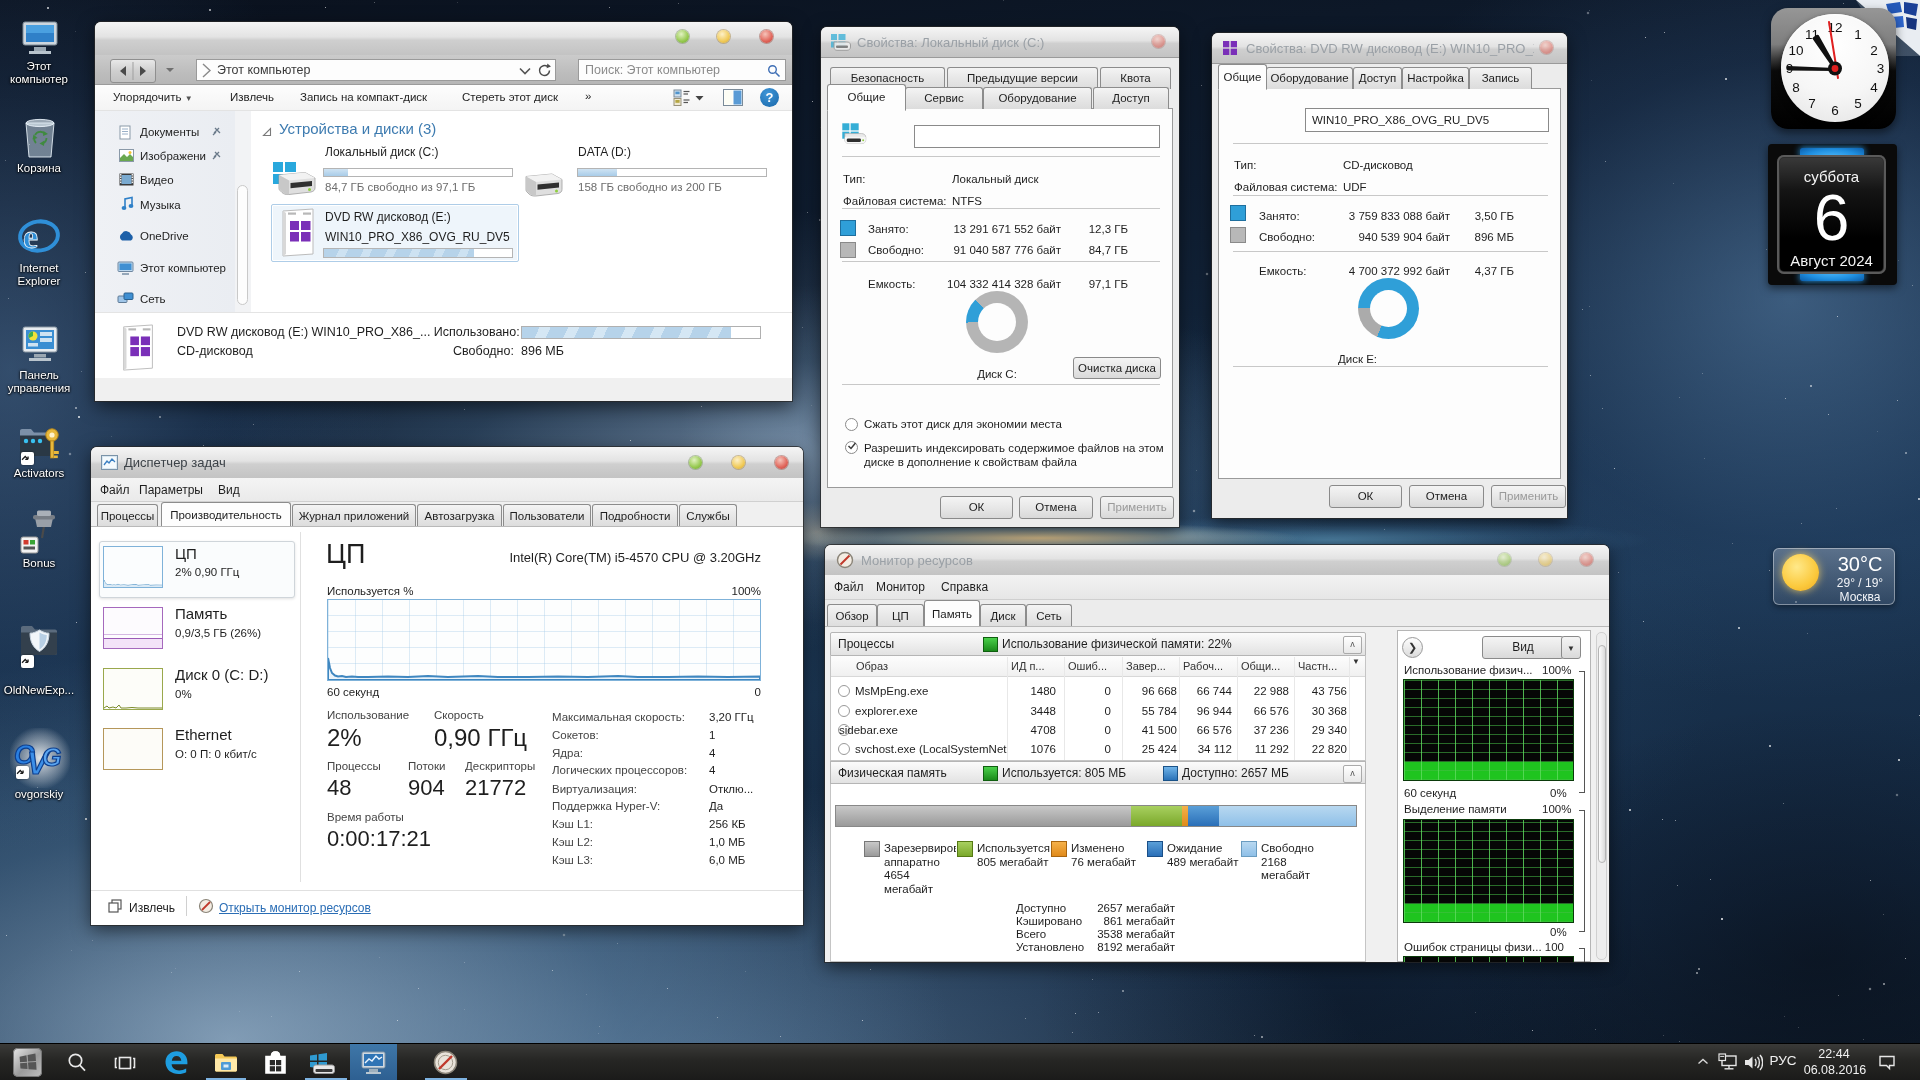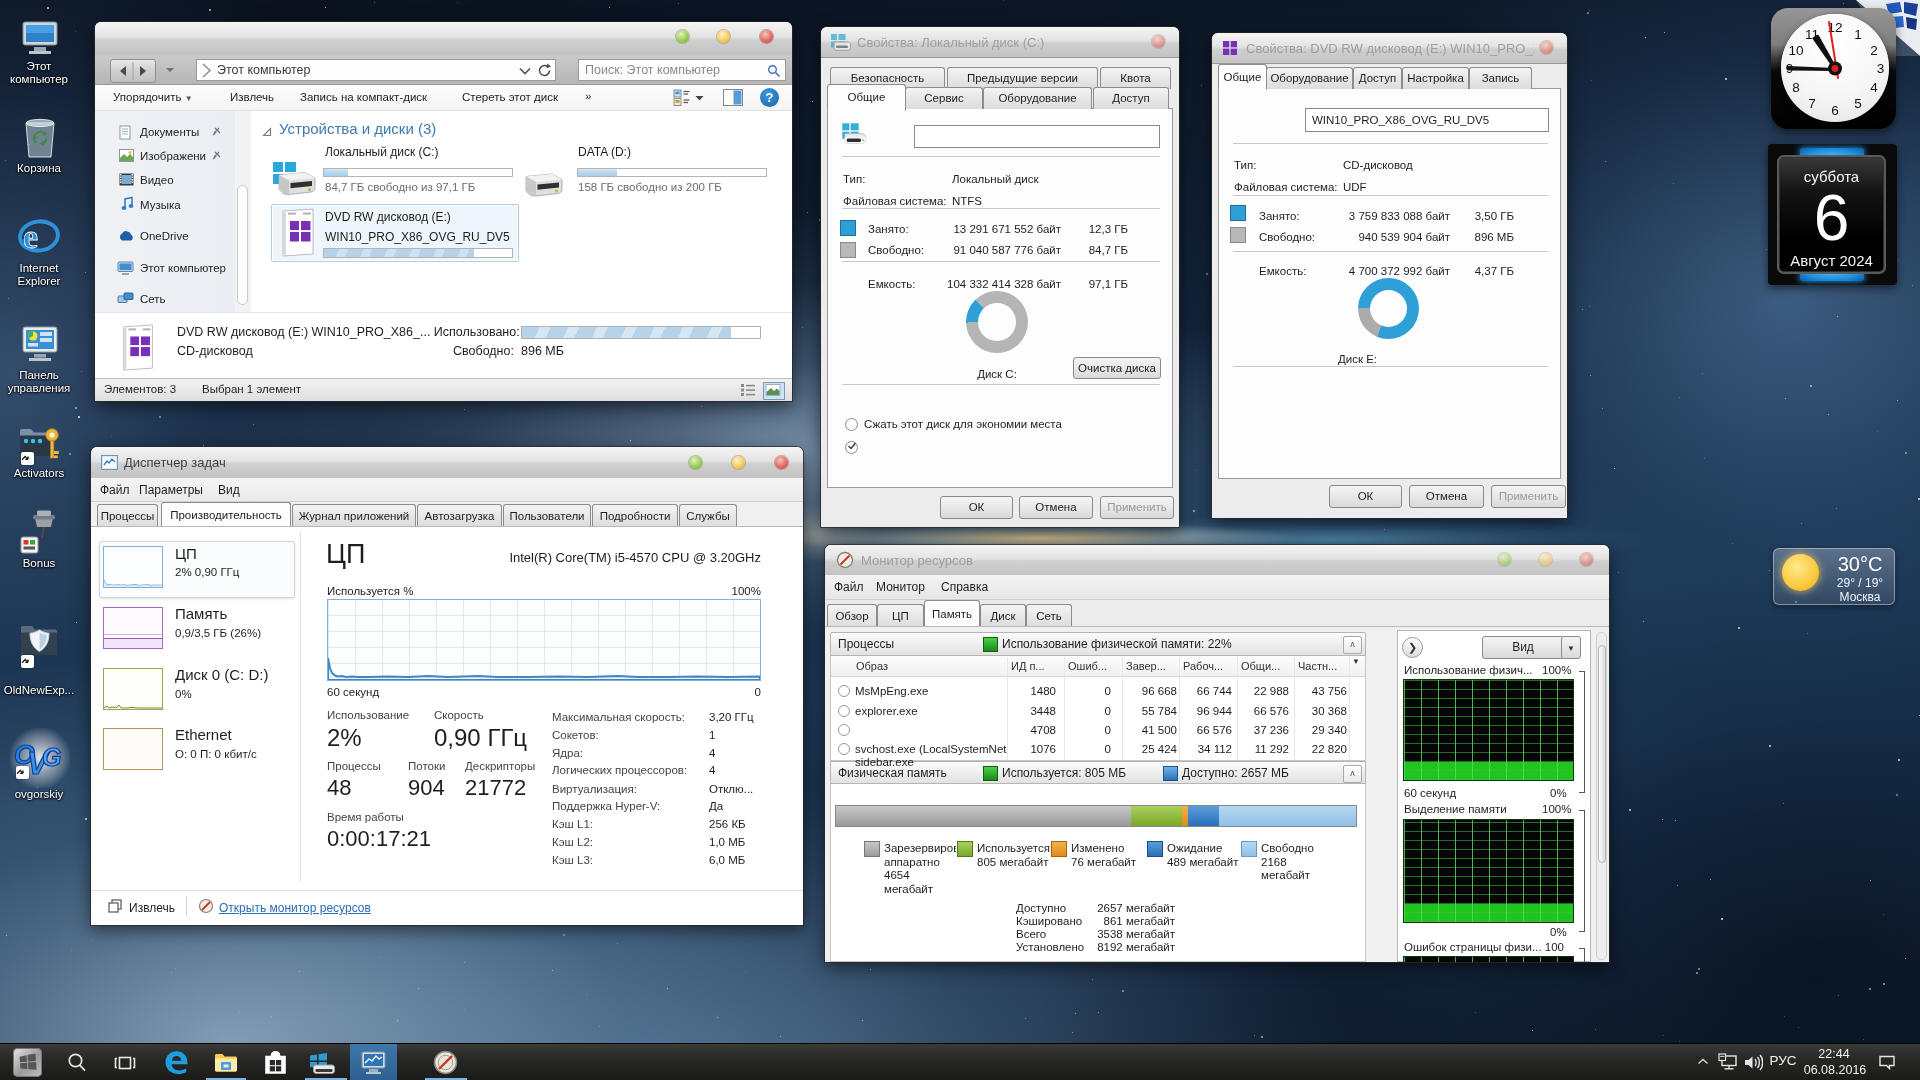--- a/index.html
+++ b/index.html
@@ -362,38 +362,20 @@
         </svg>
   <div class="abs" style="left:82px;top:12px;font-size:12.5px;color:#1e1e1e;">DVD RW дисковод (E:) WIN10_PRO_X86_... Использовано:</div>
   <div class="abs" style="left:426px;top:13px;width:240px;height:13px;border:1px solid #b0b0b0;background:#fff;box-sizing:border-box;">
           <div style="width:88%;height:100%;background:repeating-linear-gradient(115deg,#b6d3ea 0 16px,#d5e7f4 16px 26px);"></div>
         </div>
   <div class="abs" style="left:82px;top:31px;font-size:12.5px;color:#1e1e1e;">CD-дисковод</div>
   <div class="abs" style="left:358px;top:31px;font-size:12.5px;color:#1e1e1e;">Свободно:</div>
   <div class="abs" style="left:426px;top:31px;font-size:12.5px;color:#1e1e1e;">896 МБ</div>
  </div>
 
- <div class="abs" style="left:0;top:356px;width:697px;height:23px;background:linear-gradient(#f2f2f2,#dfdfdf);border-top:1px solid #bcbcbc;box-sizing:border-box;">
-  <div class="abs t11" style="left:9px;top:4px;">Элементов: 3</div>
-  <div class="abs t11" style="left:107px;top:4px;">Выбран 1 элемент</div>
-  <svg class="abs" style="left:645px;top:4px;" width="16" height="14" viewBox="0 0 16 14">
-          <g fill="#8a8a8a">
-            <rect x="1" y="1" width="3" height="3"></rect>
-            <rect x="6" y="1.8" width="9" height="1.6"></rect>
-            <rect x="1" y="5.5" width="3" height="3"></rect>
-            <rect x="6" y="6.3" width="9" height="1.6"></rect>
-            <rect x="1" y="10" width="3" height="3"></rect>
-            <rect x="6" y="10.8" width="9" height="1.6"></rect>
-          </g>
-        </svg>
-  <div class="abs" style="left:668px;top:3px;width:20px;height:16px;background:#cfe4f2;border:1px solid #7a9ab5;"><svg width="18" height="14" viewBox="0 0 18 14">
-            <rect x="2" y="1.5" width="14" height="11" fill="#fff" stroke="#9ab0c8"></rect>
-            <path d="M2.5 9 L7 5 L10 8 L13 5.5 L15.5 8 L15.5 12 L2.5 12 Z" fill="#5f8f4f"></path>
-          </svg></div>
- </div>
 </div>
 
 <div class="win" style="left:821px;top:27px;width:358px;height:500px;background:#ececec;">
  <div class="tbar" style="height:30px;"></div>
  <svg class="abs" style="left:9px;top:7px;" width="22" height="17" viewBox="0 0 22 17">
         <g fill="#35aed6" opacity="0.75">
           <rect x="1" y="0" width="6" height="6"></rect>
           <rect x="8.5" y="0" width="7" height="6"></rect>
           <rect x="1" y="7.5" width="6" height="6"></rect>
           <rect x="8.5" y="7.5" width="7" height="6"></rect>
@@ -448,20 +430,21 @@
  <div class="abs" style="left:157px;top:276px;width:38px;height:38px;border-radius:50%;background:#fdfdfd;"></div>
  <div class="abs t11" style="left:126px;top:341px;width:100px;text-align:center;">Диск C:</div>
  <div class="btn" style="left:252px;top:330px;width:86px;height:20px;line-height:20px;">Очистка диска</div>
  <div class="hr" style="left:21px;top:357px;width:318px;background:#c8c8c8;"></div>
  <div class="abs" style="left:24px;top:391px;width:11px;height:11px;border-radius:50%;border:1px solid #8a8a8a;background:#fff;"></div>
  <div class="abs t11" style="left:43px;top:391px;">Сжать этот диск для экономии места</div>
  <div class="abs" style="left:24px;top:414px;width:11px;height:11px;border-radius:50%;border:1px solid #8a8a8a;background:#fff;"></div>
  <svg class="abs" style="left:25px;top:413px;" width="12" height="12" viewBox="0 0 12 12">
         <path d="M2.5 6 L5 8.5 L9.5 3" fill="none" stroke="#3a3a3a" stroke-width="1.5"></path>
       </svg>
+ <div class="abs t11" style="left:43px;top:414px;width:300px;line-height:14px;">Разрешить индексировать содержимое файлов на этом диске в дополнение к свойствам файла</div>
  <div class="btn" style="left:119px;top:469px;width:71px;height:21px;line-height:21px;">ОК</div>
  <div class="btn" style="left:198px;top:469px;width:72px;height:21px;line-height:21px;">Отмена</div>
  <div class="btn" style="left:279px;top:469px;width:72px;height:21px;line-height:21px;color:#9a9a9a;">Применить</div>
 </div>
 
 <div class="win" style="left:1212px;top:33px;width:355px;height:485px;background:#ececec;">
  <div class="tbar" style="height:30px;"></div>
  <svg class="abs" style="left:10px;top:7px;" width="16" height="16" viewBox="0 0 16 16">
         <g fill="#7a2fb8">
           <rect x="1" y="1" width="6.3" height="6.3"></rect>
@@ -706,21 +689,21 @@
   <div class="abs t11" style="left:437px;top:8px;width:80px;text-align:right;">43 756</div>
   <div class="abs" style="left:8px;top:28px;width:10px;height:10px;border-radius:50%;border:1px solid #999;background:#fff;"></div>
   <div class="abs t11" style="left:25px;top:28px;">explorer.exe</div>
   <div class="abs t11" style="left:149px;top:28px;width:77px;text-align:right;">3448</div>
   <div class="abs t11" style="left:226px;top:28px;width:55px;text-align:right;">0</div>
   <div class="abs t11" style="left:267px;top:28px;width:80px;text-align:right;">55 784</div>
   <div class="abs t11" style="left:322px;top:28px;width:80px;text-align:right;">96 944</div>
   <div class="abs t11" style="left:379px;top:28px;width:80px;text-align:right;">66 576</div>
   <div class="abs t11" style="left:437px;top:28px;width:80px;text-align:right;">30 368</div>
   <div class="abs" style="left:8px;top:47px;width:10px;height:10px;border-radius:50%;border:1px solid #999;background:#fff;"></div>
-  <div class="abs t11" style="left:25px;top:47px;margin-top:32px;">sidebar.exe</div>
+  <div class="abs t11" style="left:9px;top:47px;">sidebar.exe</div>
   <div class="abs t11" style="left:149px;top:47px;width:77px;text-align:right;">4708</div>
   <div class="abs t11" style="left:226px;top:47px;width:55px;text-align:right;">0</div>
   <div class="abs t11" style="left:267px;top:47px;width:80px;text-align:right;">41 500</div>
   <div class="abs t11" style="left:322px;top:47px;width:80px;text-align:right;">66 576</div>
   <div class="abs t11" style="left:379px;top:47px;width:80px;text-align:right;">37 236</div>
   <div class="abs t11" style="left:437px;top:47px;width:80px;text-align:right;">29 340</div>
   <div class="abs" style="left:8px;top:66px;width:10px;height:10px;border-radius:50%;border:1px solid #999;background:#fff;"></div>
   <div class="abs t11" style="left:25px;top:66px;width:152px;overflow:hidden;white-space:nowrap;">svchost.exe (LocalSystemNet...</div>
   <div class="abs t11" style="left:149px;top:66px;width:77px;text-align:right;">1076</div>
   <div class="abs t11" style="left:226px;top:66px;width:55px;text-align:right;">0</div>

